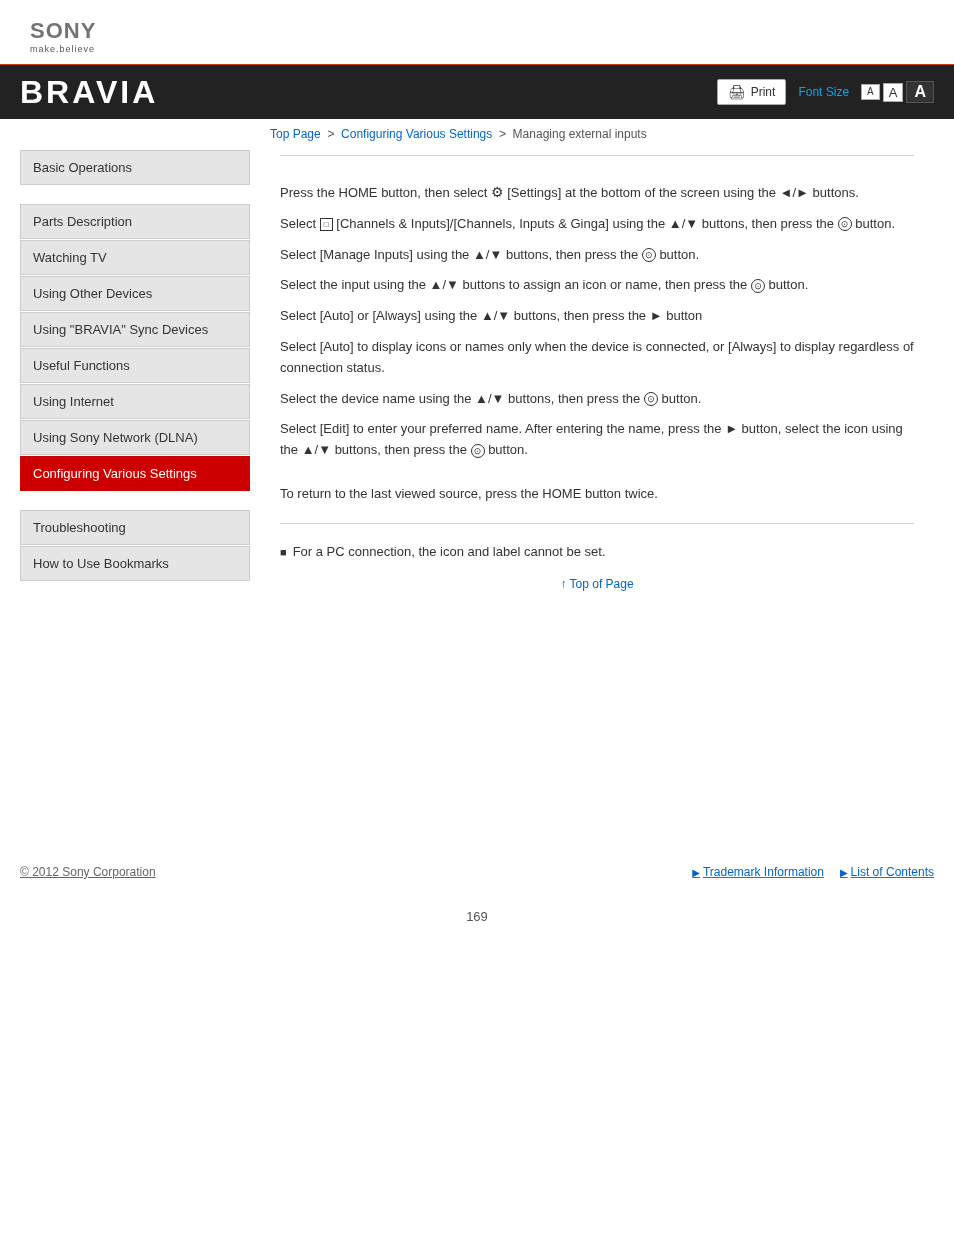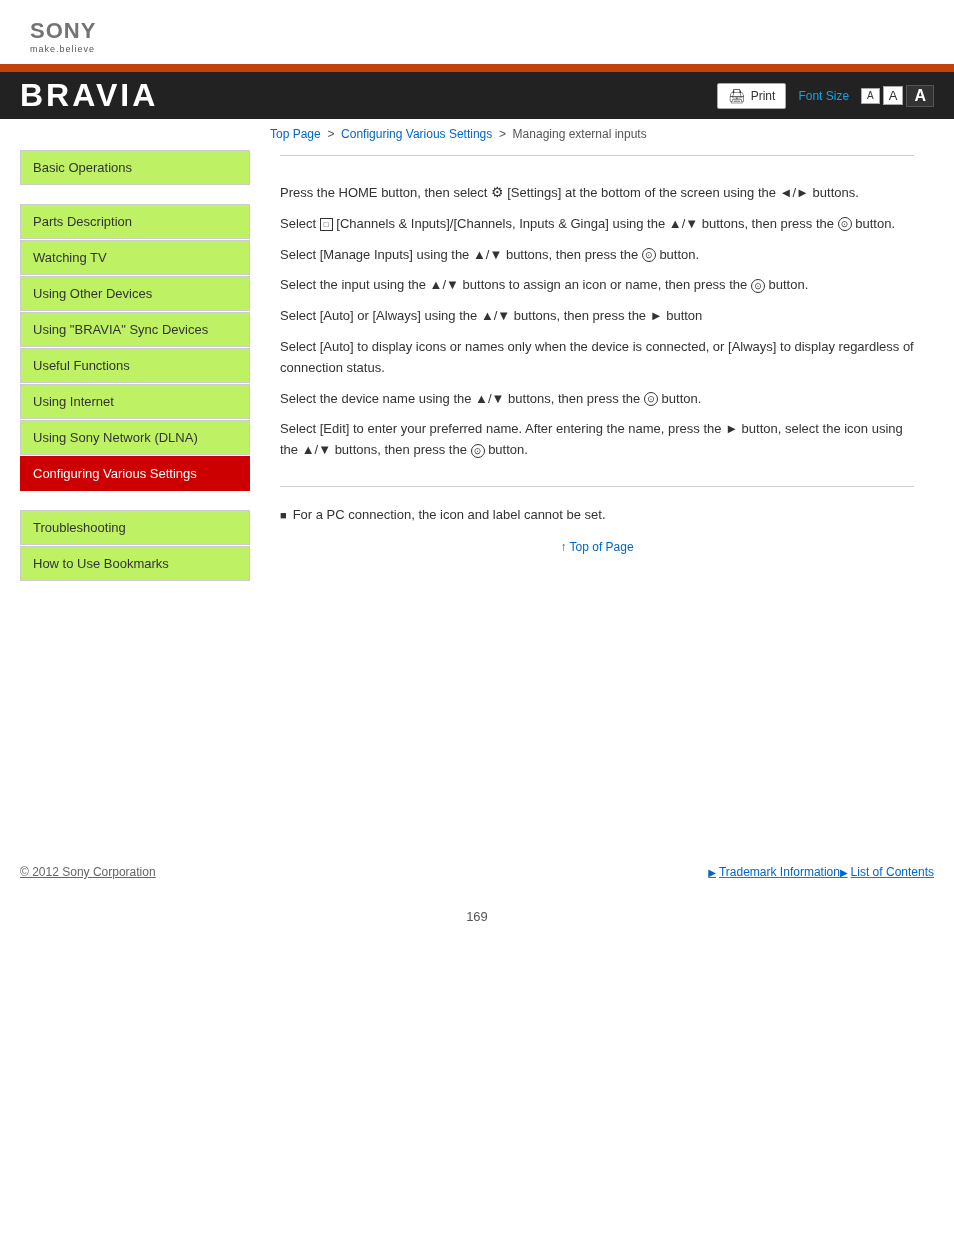--- a/index.html
+++ b/index.html
@@ -4,61 +4,61 @@
   <style>
     * { margin: 0; padding: 0; box-sizing: border-box; }
     body { font-family: Arial, sans-serif; font-size: 13px; color: #333; background: #fff; width: 954px; min-height: 1235px; }
 
     
     .top-logo { padding: 18px 30px 10px 30px; }
     .sony-logo { font-size: 22px; font-weight: 900; letter-spacing: 1px; color: #737373; font-family: Arial Black, Arial, sans-serif; }
     .sony-tagline { font-size: 9px; color: #555; letter-spacing: 1px; }
 
     
-    .banner { background: #222; display: flex; align-items: center; justify-content: space-between; padding: 0 20px; height: 55px; border-top: 8px solid #c2410c; }
+    .banner { background: #222; display: flex; align-items: center; justify-content: space-between; padding: 0 20px; height: 55px; border-top: 1px solid #c2410c; }
     .bravia-title { font-family: Arial, sans-serif; font-size: 32px; font-weight: 900; color: #fff; letter-spacing: 3px; text-transform: uppercase; }
     .banner-right { display: flex; align-items: center; gap: 12px; }
     .print-btn { display: flex; align-items: center; gap: 5px; background: #fff; border: 1px solid #aaa; padding: 4px 10px; font-size: 12px; color: #333; cursor: pointer; border-radius: 2px; }
     .print-icon { font-size: 14px; }
     .font-size-label { color: #0ea5e9; font-size: 12px; }
     .font-btns { display: flex; align-items: center; gap: 3px; }
     .font-btn { background: #fff; border: 1px solid #aaa; color: #333; cursor: pointer; font-size: 11px; line-height: 1; padding: 2px 5px; }
     .font-btn-large { font-size: 15px; font-weight: bold; background: #333; color: #fff; border: 1px solid #555; padding: 2px 7px; }
 
     
     .breadcrumb { padding: 8px 270px 4px 270px; font-size: 12px; color: #555; }
     .breadcrumb a { color: #0066cc; text-decoration: none; }
 
     
     .layout { display: flex; padding: 0 20px; min-height: 700px; }
 
     
     .sidebar { width: 230px; flex-shrink: 0; padding-top: 5px; }
-    .sidebar-item { display: block; padding: 9px 12px; border: 1px solid #ccc; background: #bef264; color: #333; font-size: 13px; cursor: pointer; margin-bottom: 1px; text-decoration: none; }
+    .sidebar-item { display: block; padding: 9px 12px; border: 1px solid #ccc; background: #e5e5e5; color: #333; font-size: 13px; cursor: pointer; margin-bottom: 1px; text-decoration: none; }
     .sidebar-item.active { background: #c00; color: #fff; border-color: #c00; }
     .sidebar-gap { height: 18px; }
 
     
     .main { flex: 1; padding: 0 20px 20px 30px; }
 
     .divider { border: none; border-top: 1px solid #ccc; margin: 10px 0; }
 
     .steps-section { padding: 10px 0; }
     .step { padding: 5px 0 5px 0; font-size: 13px; line-height: 1.6; color: #333; }
 
     .note-section { padding: 10px 0; font-size: 13px; }
     .note { display: flex; align-items: flex-start; gap: 6px; }
     .note-bullet { font-size: 11px; margin-top: 2px; }
 
     .top-of-page { text-align: center; padding: 8px 0; font-size: 12px; }
     .top-of-page a { color: #0066cc; text-decoration: none; }
 
     
     .footer { display: flex; justify-content: space-between; padding: 10px 20px 10px 20px; margin-top: 10px; font-size: 12px; color: #666; border-top: none; text-decoration: underline; }
-    .footer-links { display: flex; }
+    .footer-links { display: flex; gap: 16px; }
     .footer-links a { color: #0066cc; text-decoration: none; display: flex; align-items: center; gap: 3px; }
     .footer-links a::before { content: "▶"; font-size: 10px; }
 
     
     .page-number { text-align: center; padding: 20px 0 10px; font-size: 13px; color: #555; }
     .circle-btn { display: inline-block; width: 14px; height: 14px; border: 1px solid #333; border-radius: 50%; text-align: center; line-height: 13px; font-size: 9px; vertical-align: middle; }
 
     .up-arrow { color: #0066cc; }
   </style>
 </head>
@@ -135,20 +135,21 @@
         Select [Auto] to display icons or names only when the device is connected, or [Always] to display regardless of connection status.
       </div>
       <div class="step">
         Select the device name using the ▲/▼ buttons, then press the <span class="circle-btn">⊙</span> button.
       </div>
       <div class="step">
         Select [Edit] to enter your preferred name. After entering the name, press the ► button, select the icon using the ▲/▼ buttons, then press the <span class="circle-btn">⊙</span> button.
       </div>
     </div>
 
+    <div class="step" style="padding: 8px 0;">To return to the last viewed source, press the HOME button twice.</div>
 
     <hr class="divider">
 
     <div class="note-section">
       <div class="note">
         <span class="note-bullet">■</span>
         <span>For a PC connection, the icon and label cannot be set.</span>
       </div>
     </div>
 

